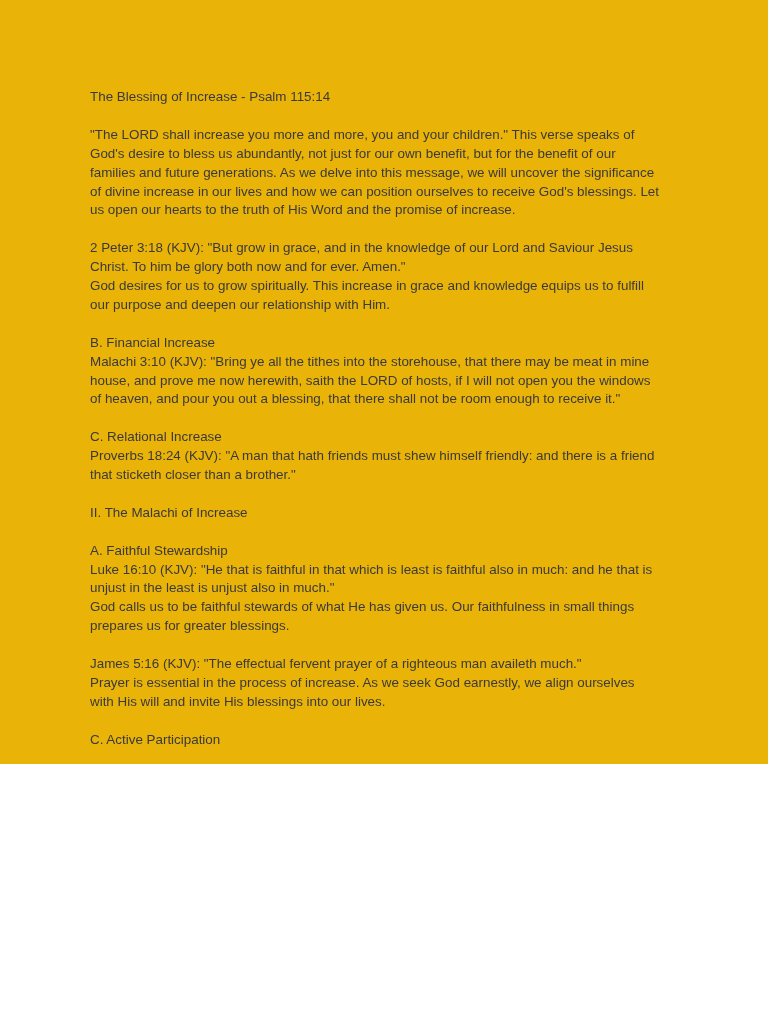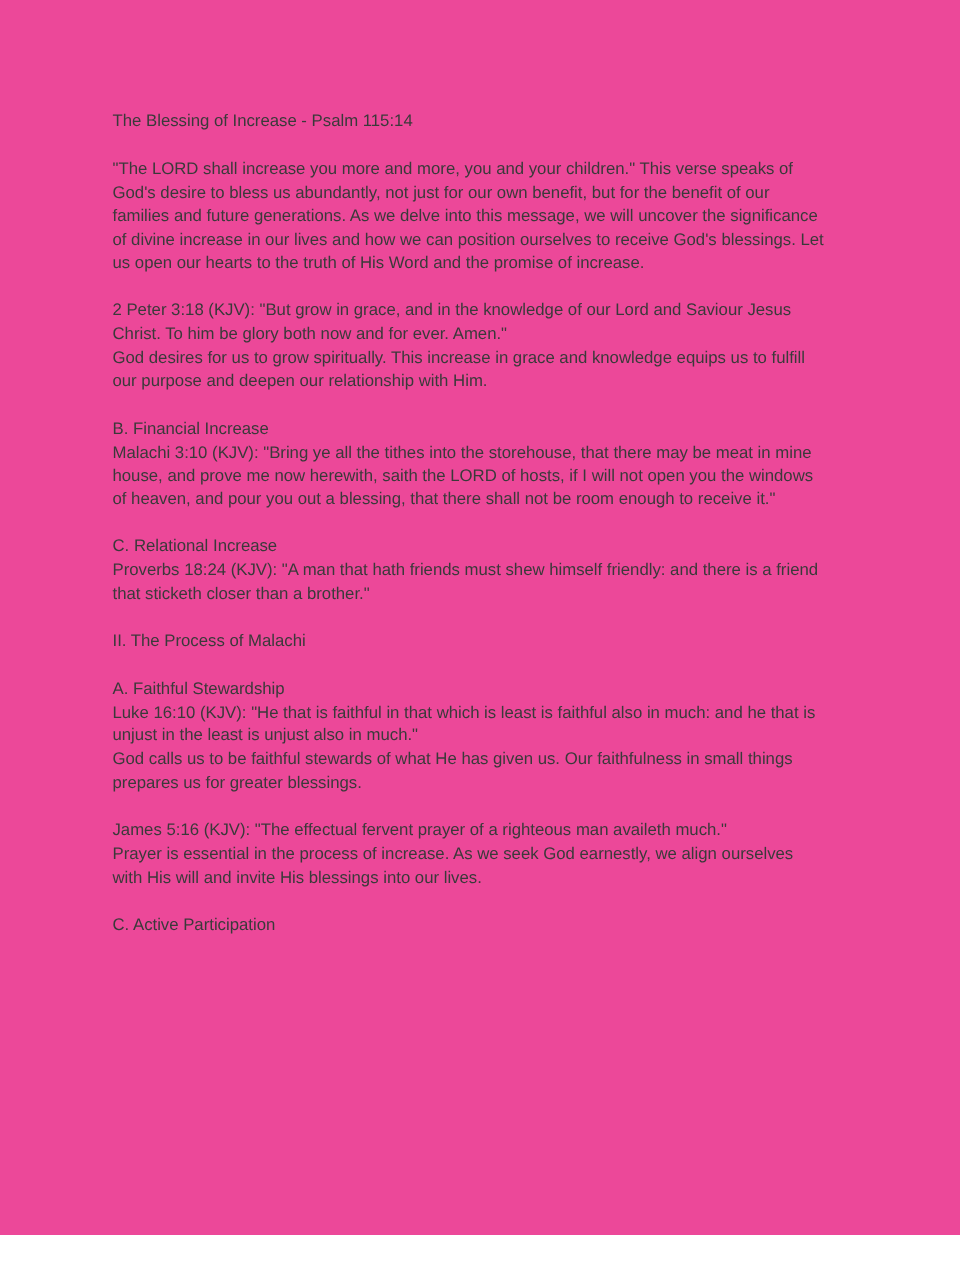--- a/index.html
+++ b/index.html
@@ -4,22 +4,22 @@
 <style>
   * { margin: 0; padding: 0; box-sizing: border-box; }
   html, body {
     width: 768px;
     height: 1024px;
     background: #ffffff;
     overflow: hidden;
   }
   .page {
     width: 768px;
-    height: 988px;
-    background: #ec4899;
+    height: 764px;
+    background: #eab308;
     padding: 88px 68px 0 90px;
     font-family: "Liberation Sans", "DejaVu Sans", sans-serif;
     font-size: 13.4px;
     line-height: 18.9px;
     color: #3a3a3a;
   }
   .doc-block {
     margin: 0 0 18.9px 0;
     max-width: 600px;
   }
@@ -57,21 +57,21 @@
 house, and prove me now herewith, saith the LORD of hosts, if I will not open you the windows
 of heaven, and pour you out a blessing, that there shall not be room enough to receive it."</div>
   </div>
 
   <div class="doc-block">
     <div class="subsection-heading">C. Relational Increase</div>
     <div class="pre">Proverbs 18:24 (KJV): "A man that hath friends must shew himself friendly: and there is a friend
 that sticketh closer than a brother."</div>
   </div>
 
-  <div class="doc-block section-heading">II. The Process of Malachi</div>
+  <div class="doc-block section-heading">II. The Malachi of Increase</div>
 
   <div class="doc-block">
     <div class="subsection-heading">A. Faithful Stewardship</div>
     <div class="pre">Luke 16:10 (KJV): "He that is faithful in that which is least is faithful also in much: and he that is
 unjust in the least is unjust also in much."</div>
     <div class="pre">God calls us to be faithful stewards of what He has given us. Our faithfulness in small things
 prepares us for greater blessings.</div>
   </div>
 
   <div class="doc-block">

